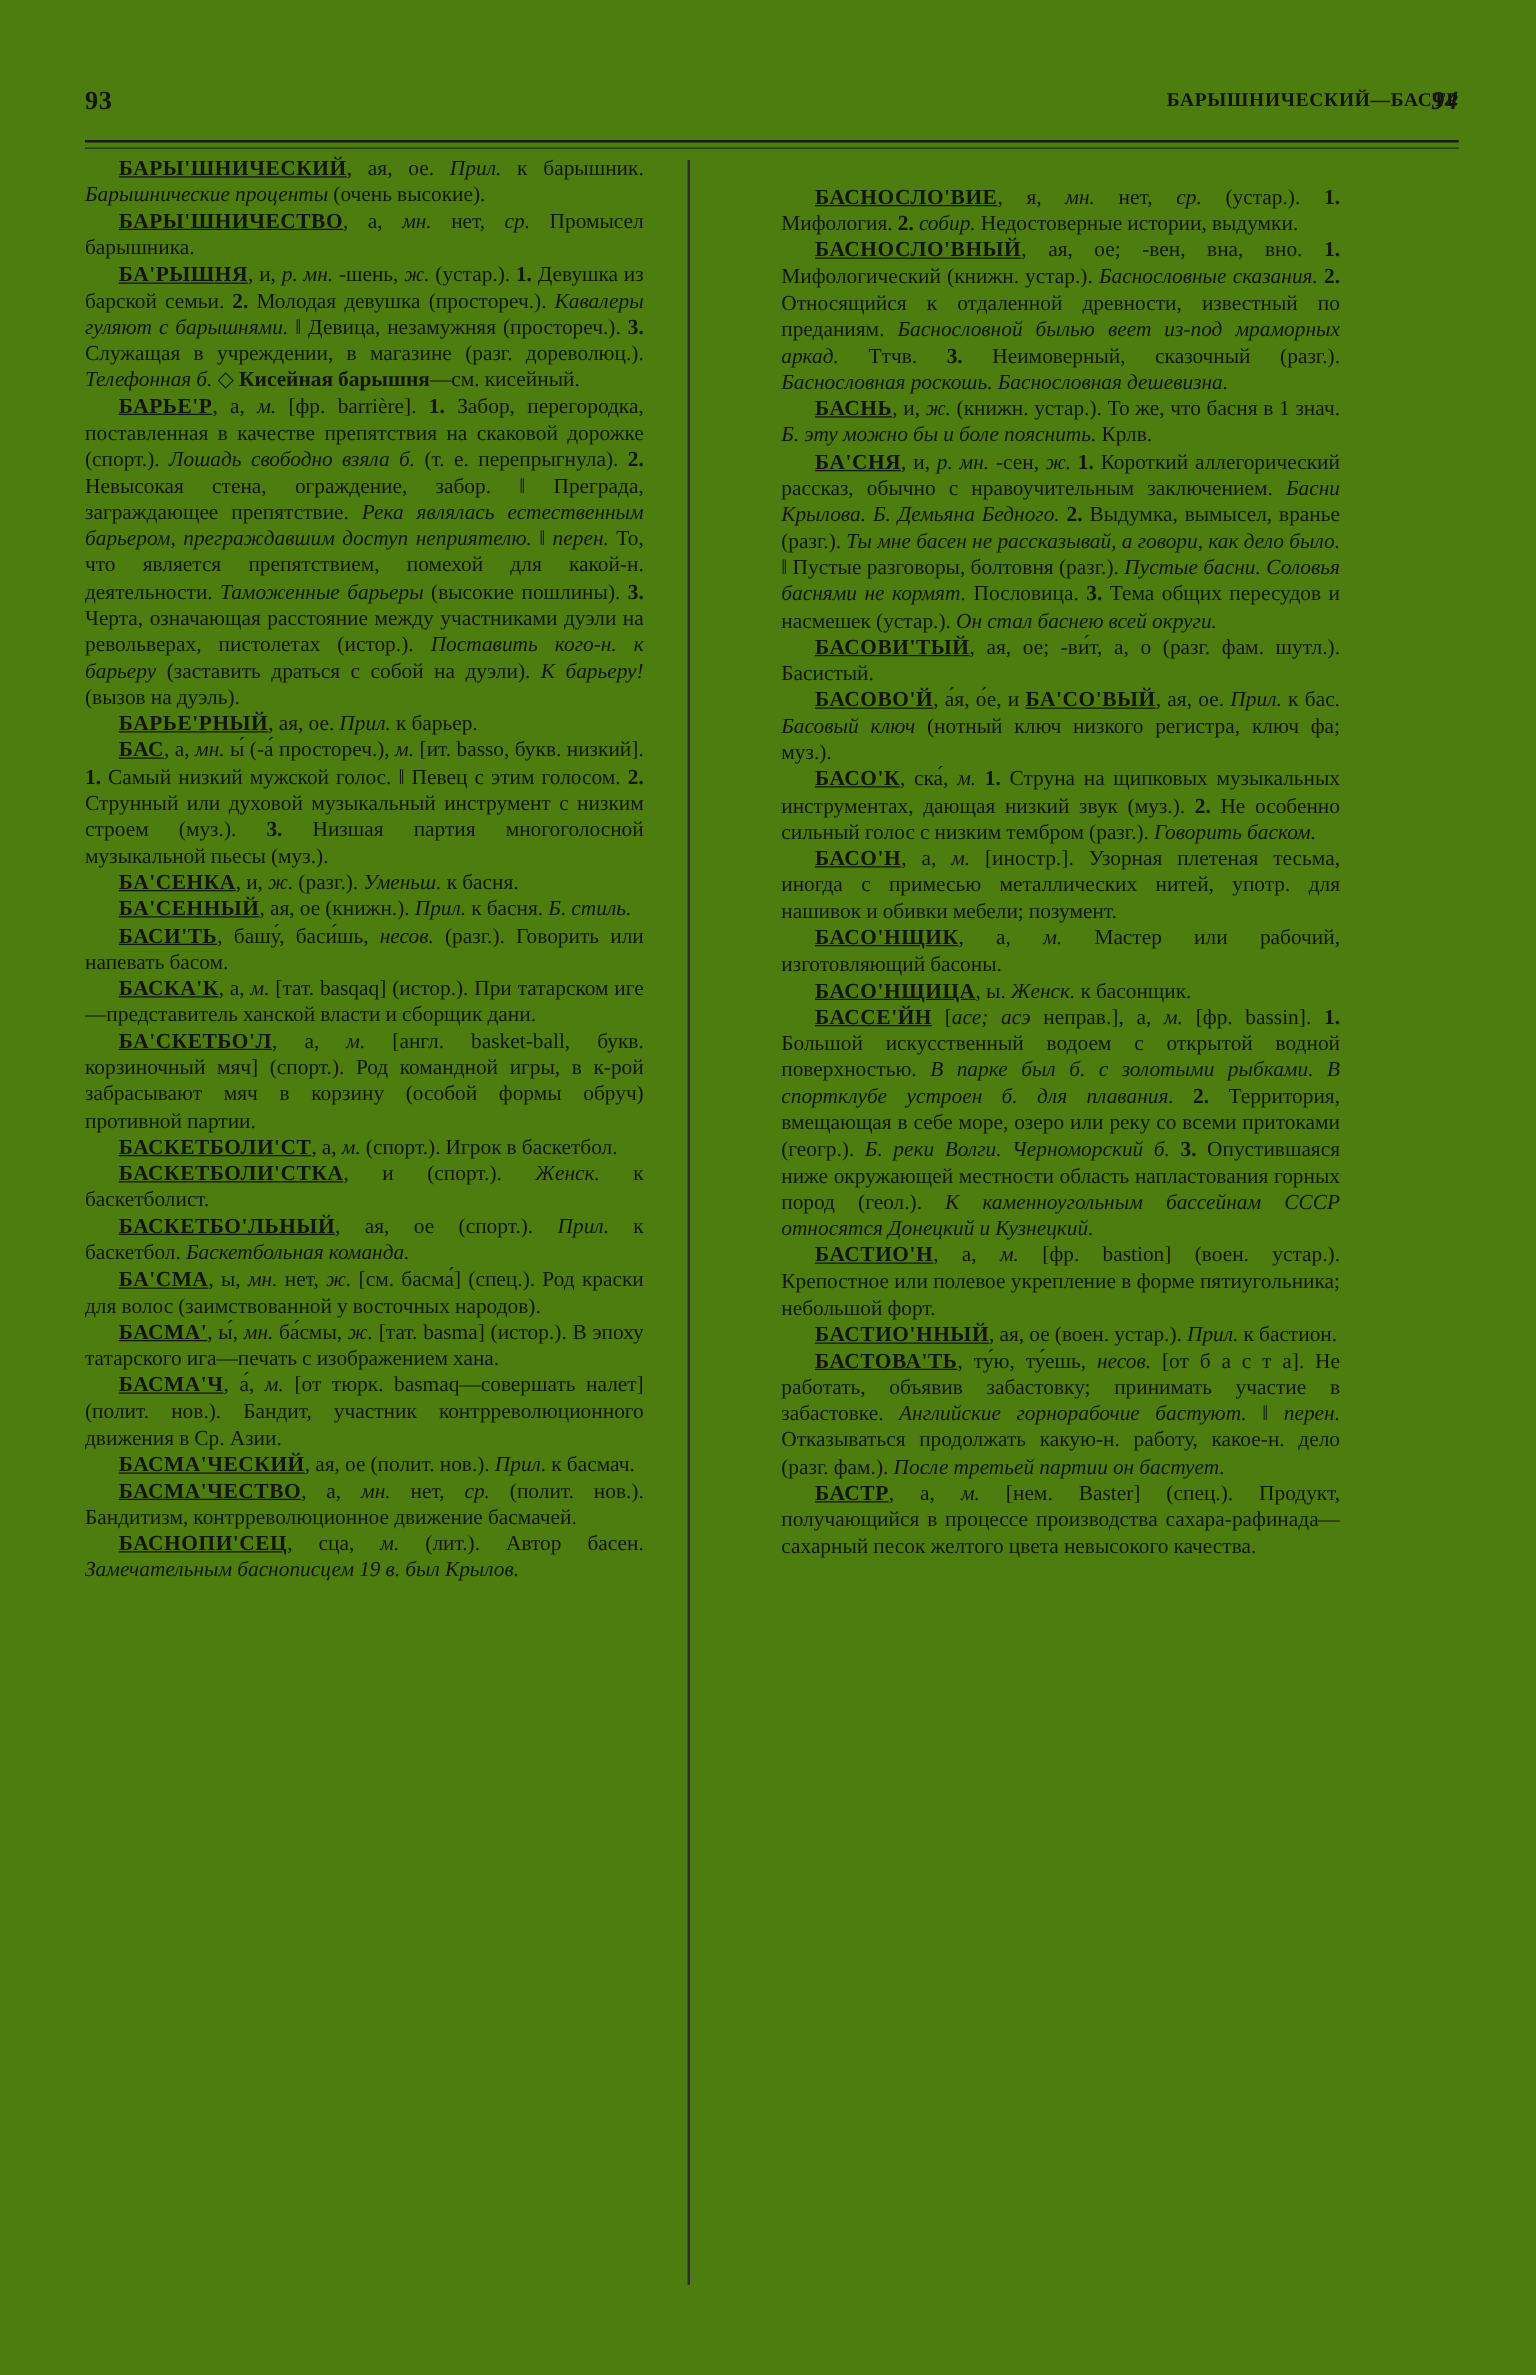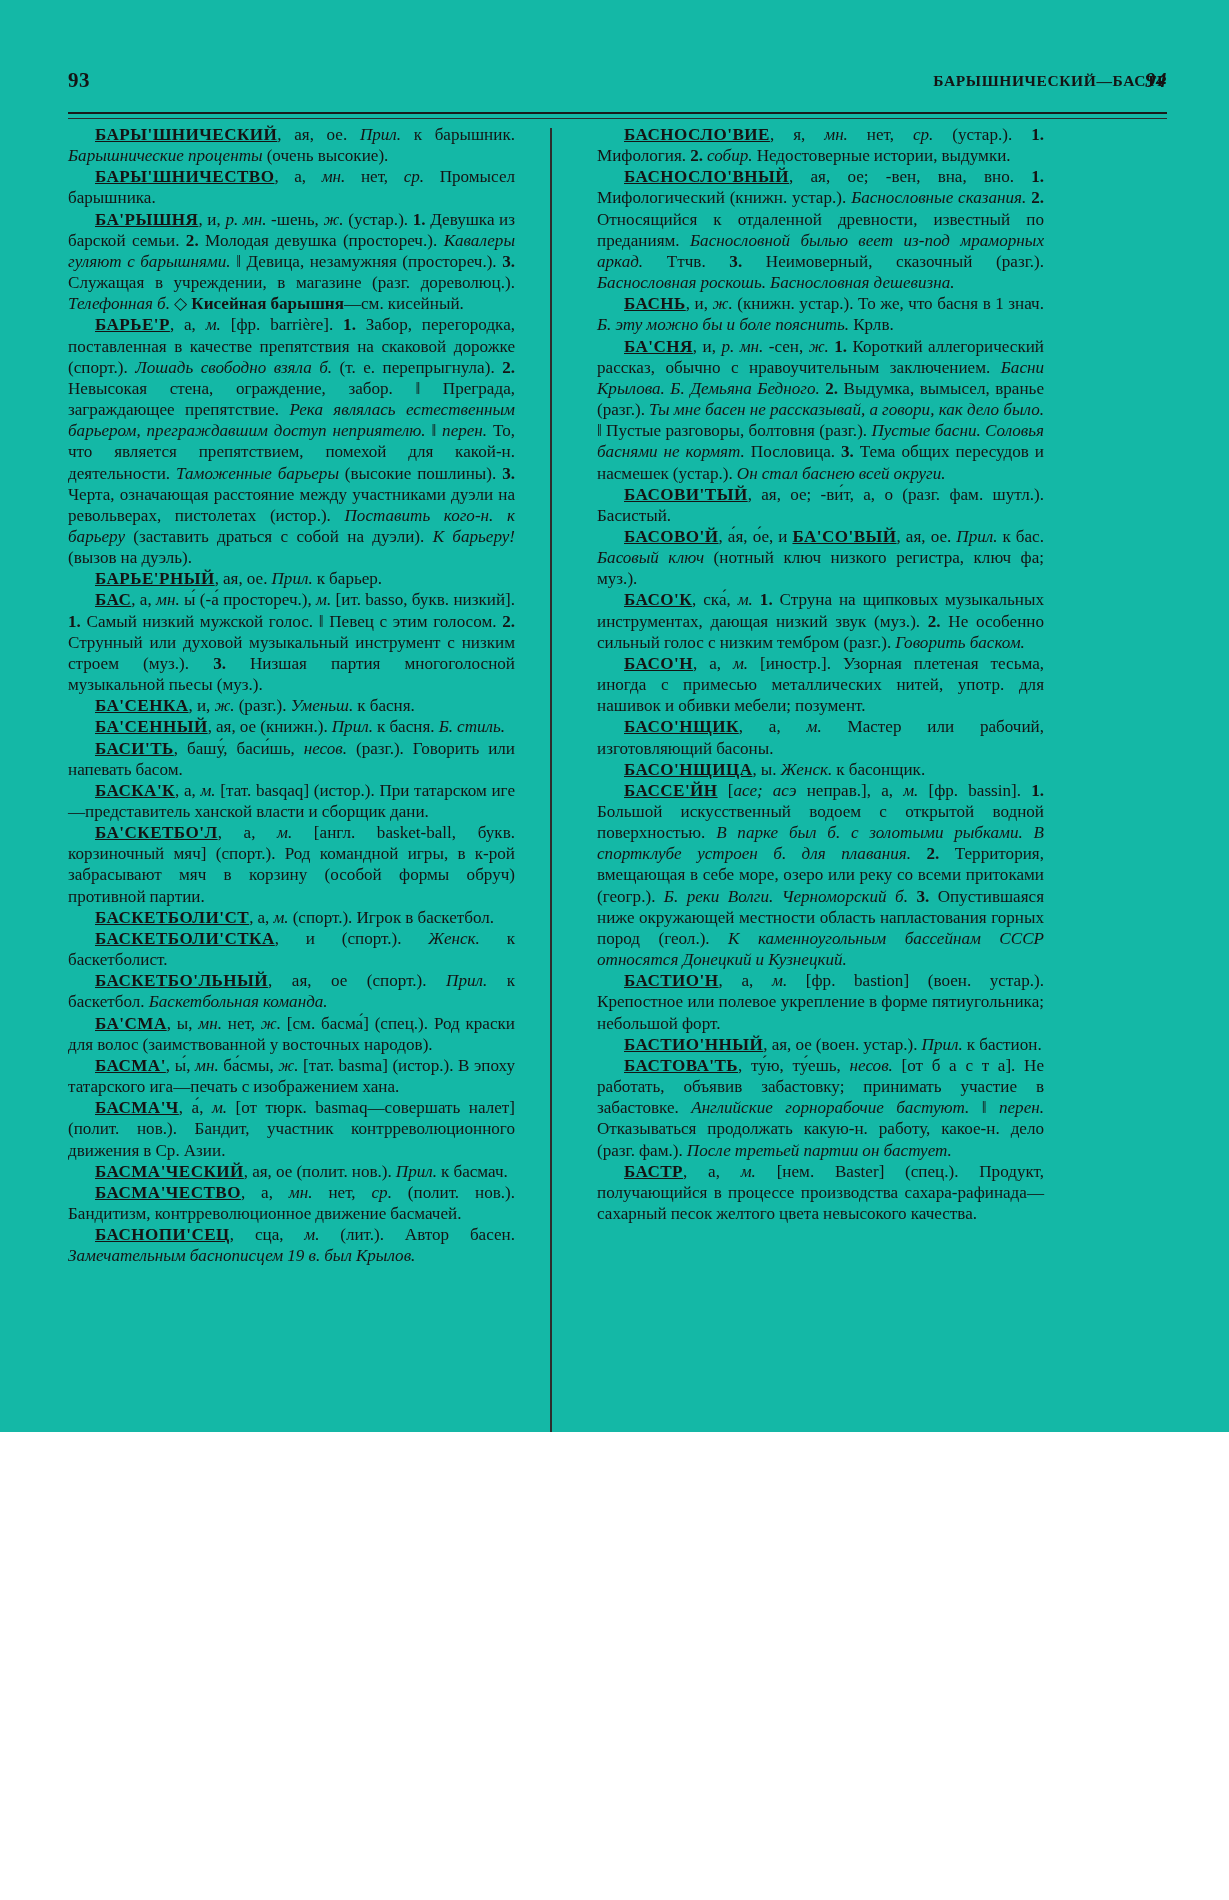--- a/index.html
+++ b/index.html
@@ -3,22 +3,22 @@
 <meta charset="utf-8">
 <style>
   html, body {
     margin: 0;
     padding: 0;
     background: #ffffff;
   }
   #page {
     position: relative;
     width: 1229px;
-    height: 1432px;
-    background: #14b8a6;
+    height: 1900px;
+    background: #4d7c0f;
     font-family: "Liberation Serif", "DejaVu Serif", serif;
     color: #141414;
     overflow: hidden;
   }
   
   .runhead {
     position: absolute;
     top: 68px;
     left: 68px;
     right: 62px;
@@ -59,21 +59,21 @@
     width: 1099px;
     height: 1720px;
   }
   .col {
     position: absolute;
     top: 0;
     width: 447px;
     height: 100%;
   }
   .col-left  { left: 0; }
-  .col-right { left: 529px; }
+  .col-right { left: 557px; margin-top: 23px; }
   .divider {
     position: absolute;
     top: 4px;
     left: 482px;
     width: 2px;
     height: 1700px;
     background: #2e2e2e;
   }
   
   .entry {

